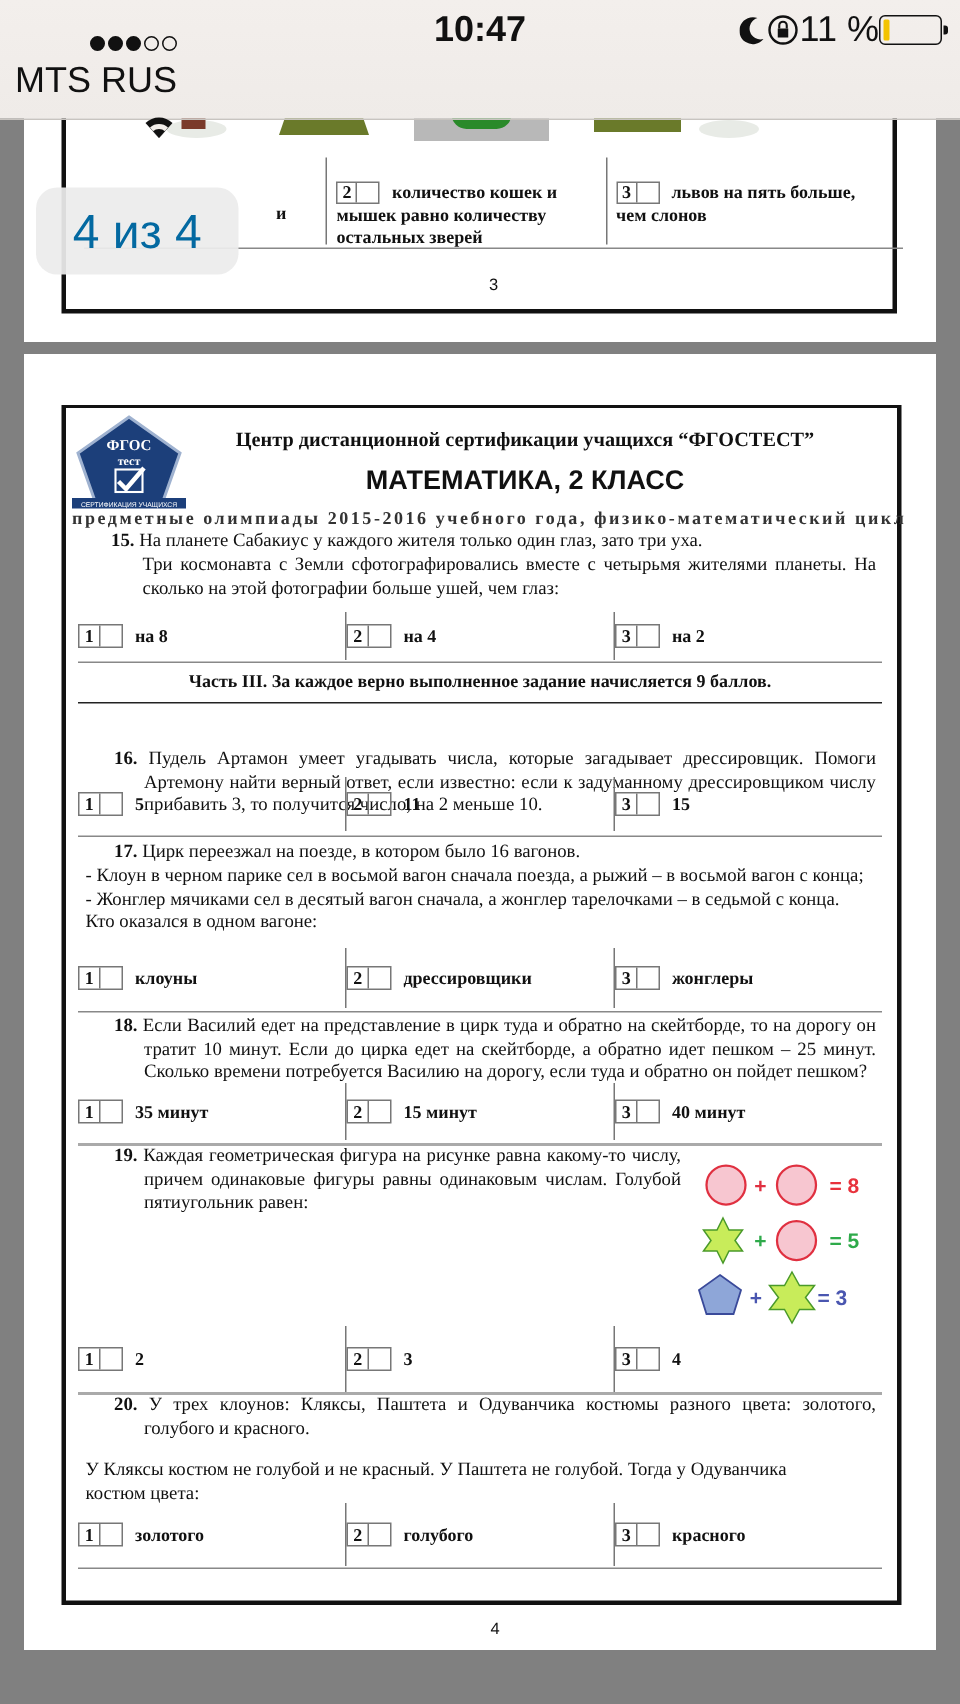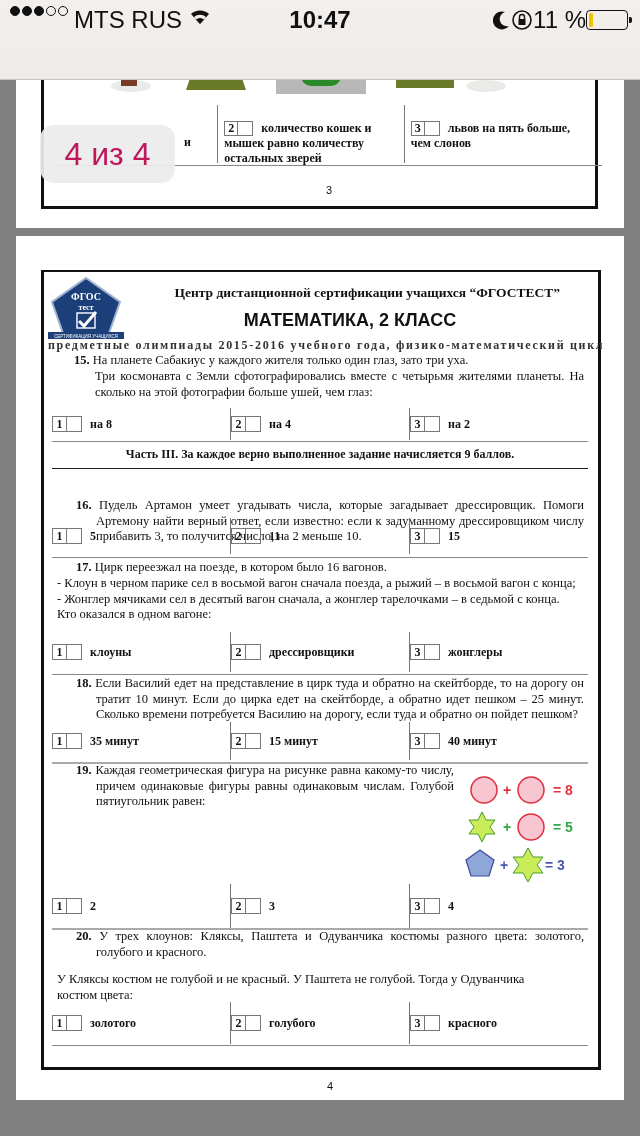--- a/index.html
+++ b/index.html
@@ -3,53 +3,53 @@
 <meta charset="utf-8">
 <style>
   * { box-sizing: border-box; margin: 0; padding: 0; }
   html, body { width: 640px; height: 1136px; overflow: hidden; background: #808080; }
   body { position: relative; font-family: "Liberation Serif", serif; color: #111; }
 
   
   .chrome { position: absolute; left: 0; top: 0; width: 640px; height: 80px; z-index: 10;
     background: linear-gradient(#f3efec, #efebe8); border-bottom: 1px solid #c8c4c0; }
   .status { position: absolute; top: 0; left: 0; right: 0; height: 40px; font-family: "Liberation Sans", sans-serif; font-size: 24px; color: #111; }
-  .status .left { position: absolute; left: 10px; top: 6px; display: flex; align-items: flex-start; gap: 6px; }
+  .status .left { position: absolute; left: 10px; top: 24px; display: flex; align-items: flex-end; gap: 6px; flex-direction: column; }
   .signal { display: flex; gap: 2px; align-items: center; }
   .signal span { width: 10px; height: 10px; border-radius: 50%; border: 1.3px solid #111; display: inline-block; }
   .signal span.on { background: #111; }
   .status .time { position: absolute; left: 0; right: 0; top: 6px; text-align: center; font-weight: bold; }
   .status .right { position: absolute; right: 12px; top: 6px; display: flex; align-items: center; gap: 0; }
   .battery { width: 42px; height: 20px; border: 1.5px solid #111; border-radius: 4px; position: relative; padding: 2px; }
   .battery::after { content: ""; position: absolute; right: -5px; top: 6px; width: 3px; height: 6px; background: #111; border-radius: 0 2px 2px 0; }
   .battery .fill { height: 100%; background: #f3c300; border-radius: 1px; }
   .urlbar { position: absolute; top: 40px; left: 0; right: 0; text-align: center; font-family: "Liberation Sans", sans-serif; font-size: 22px; color: #222; }
 
   
   .page { position: absolute; background: #fff; }
   .frame { position: absolute; border: 3px solid #111; border-top-width: 2px; }
   .page-num { position: absolute; font-family: "Liberation Sans", sans-serif; font-size: 11px; }
 
-  .pill { position: absolute; left: 40px; top: 125px; width: 135px; height: 58px; border-radius: 14px;
-    background: rgba(236,236,236,0.93); color: #be185d; font-family: "Liberation Sans", sans-serif;
+  .pill { position: absolute; left: 24px; top: 125px; width: 135px; height: 58px; border-radius: 14px;
+    background: rgba(236,236,236,0.93); color: #0369a1; font-family: "Liberation Sans", sans-serif;
     font-size: 32px; display: flex; align-items: center; justify-content: center; z-index: 5; }
 
   .answer-row { position: absolute; left: 52px; width: 536px; display: flex; }
   .answer-row .col { flex: 1; position: relative; border-left: 1px solid #777; display: flex; align-items: center; }
   .answer-row .col:first-child { border-left: none; }
   .answer-row .col .box { display: flex; border: 1px solid #777; height: 16px; margin-right: 8px; flex: none; }
   .answer-row .col .box .n { width: 14px; text-align: center; font-weight: bold; font-size: 12px; line-height: 14px; border-right: 1px solid #777; }
   .answer-row .col .box .e { width: 14px; }
   .answer-row .col .opt { font-weight: bold; font-size: 12px; }
   .hline { position: absolute; left: 52px; width: 536px; height: 1px; background: #888; }
 
   .qtext { position: absolute; font-size: 12.5px; line-height: 15.5px; text-align: justify; }
   .qtext b { font-weight: bold; }
 
-  .header1 { position: absolute; left: 140px; top: 285px; width: 420px; text-align: right; font-weight: bold; font-size: 13.5px; }
+  .header1 { position: absolute; left: 140px; top: 285px; width: 420px; text-align: center; font-weight: bold; font-size: 13.5px; }
   .header2 { position: absolute; left: 140px; top: 310px; width: 420px; text-align: center; font-weight: bold; font-family: "Liberation Sans", sans-serif; font-size: 18px; }
   .header3 { position: absolute; left: 48px; top: 338px; width: 545px; text-align: center; font-weight: bold; font-size: 12px; letter-spacing: 1.7px; color: #333; white-space: nowrap; }
   .part { position: absolute; left: 52px; top: 447px; width: 536px; text-align: center; font-weight: bold; font-size: 12px; }
 </style>
 </head>
 <body>
 
 <div class="chrome">
   <div class="status">
     <div class="left">

